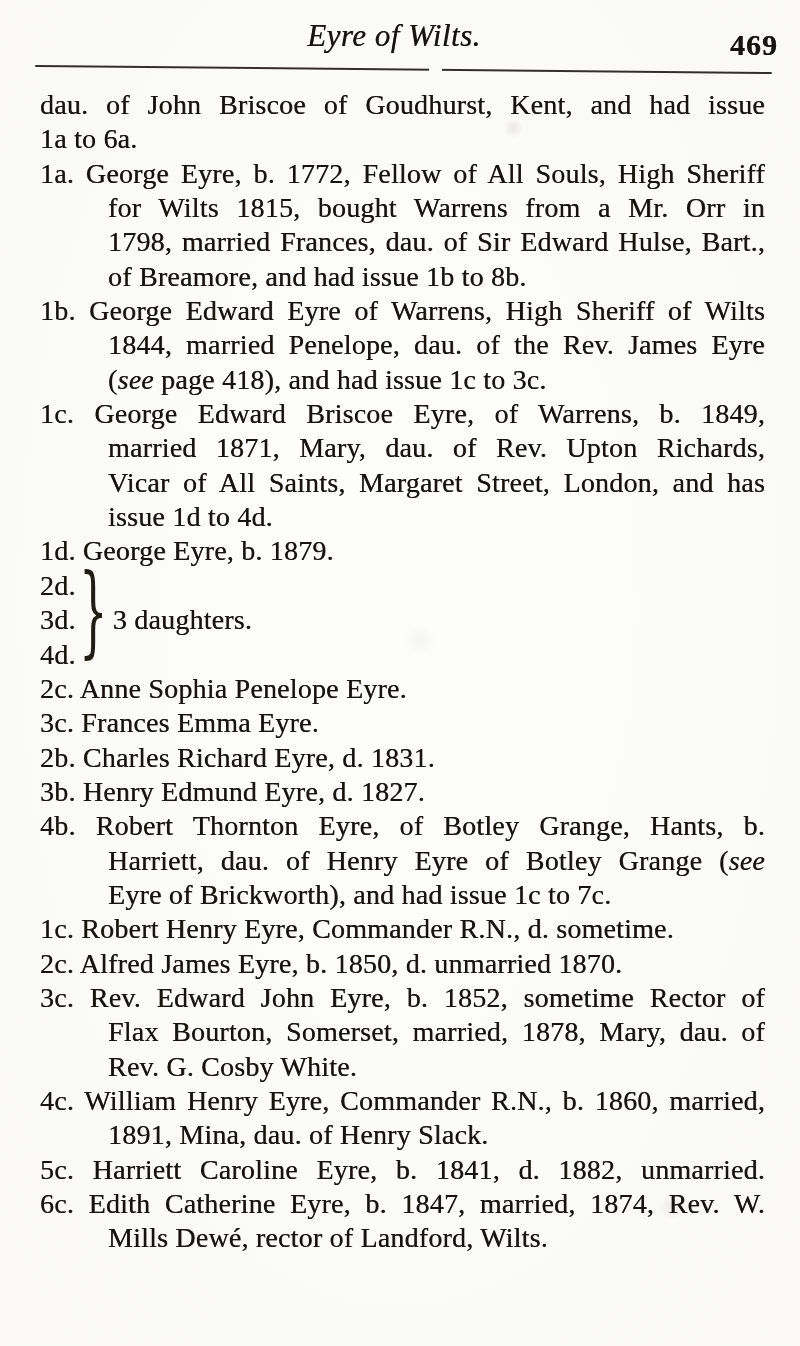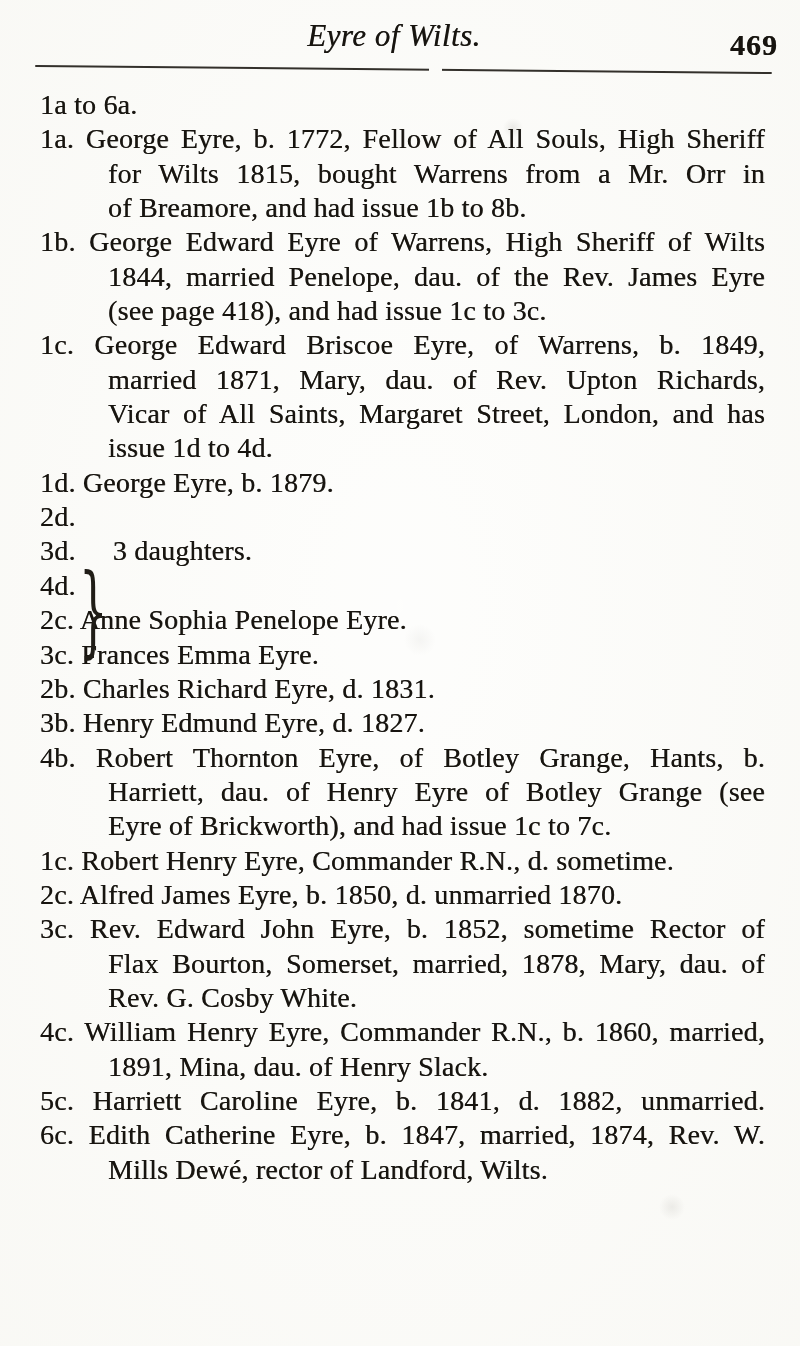--- a/index.html
+++ b/index.html
@@ -56,21 +56,21 @@
     left: 40px; top: 88px;
     width: 725px;
     font-size: 28px;
     line-height: 34.35px;
     letter-spacing: 0.2px;
     text-shadow: 0.35px 0 0 rgba(20,17,12,0.75);
   }
   .line { min-height: 34.35px; }
   .line.cont { padding-left: 68px; }
   .line.just { text-align: justify; text-align-last: justify; }
-  .it { }
+  .it { font-style: italic; }
   .brace {
     position: absolute;
     left: 79px; top: 561px;
     font-family: "DejaVu Serif", serif;
     font-size: 100px;
     line-height: 100px;
     font-weight: 400;
     transform: scaleX(0.45);
     transform-origin: 0 0;
     color: #201d17;
@@ -81,23 +81,25 @@
 
 <div class="paper-noise"></div>
 
 <div class="running-title">Eyre of Wilts.</div>
 
 <div class="page-number">469</div>
 
 <div class="head-rule"></div>
 
 <div class="text-block">
+    <div class="line flush just"><span>dau. of John Briscoe of Goudhurst, Kent, and had issue</span></div>
     <div class="line flush"><span>1a to 6a.</span></div>
     <div class="line first just"><span>1a.</span> <span>George Eyre, b. 1772, Fellow of All Souls, High Sheriff</span></div>
     <div class="line cont just"><span>for Wilts 1815, bought Warrens from a Mr. Orr in</span></div>
+    <div class="line cont just"><span>1798, married Frances, dau. of Sir Edward Hulse, Bart.,</span></div>
     <div class="line cont"><span>of Breamore, and had issue 1b to 8b.</span></div>
     <div class="line first just"><span>1b.</span> <span>George Edward Eyre of Warrens, High Sheriff of Wilts</span></div>
     <div class="line cont just"><span>1844, married Penelope, dau. of the Rev. James Eyre</span></div>
     <div class="line cont"><span>(</span><span class="it">see</span><span> page 418), and had issue 1c to 3c.</span></div>
     <div class="line first just"><span>1c.</span> <span>George Edward Briscoe Eyre, of Warrens, b. 1849,</span></div>
     <div class="line cont just"><span>married 1871, Mary, dau. of Rev. Upton Richards,</span></div>
     <div class="line cont just"><span>Vicar of All Saints, Margaret Street, London, and has</span></div>
     <div class="line cont"><span>issue 1d to 4d.</span></div>
     <div class="line first"><span>1d.</span> <span>George Eyre, b. 1879.</span></div>
     <div class="line first"><span>2d.</span></div>

